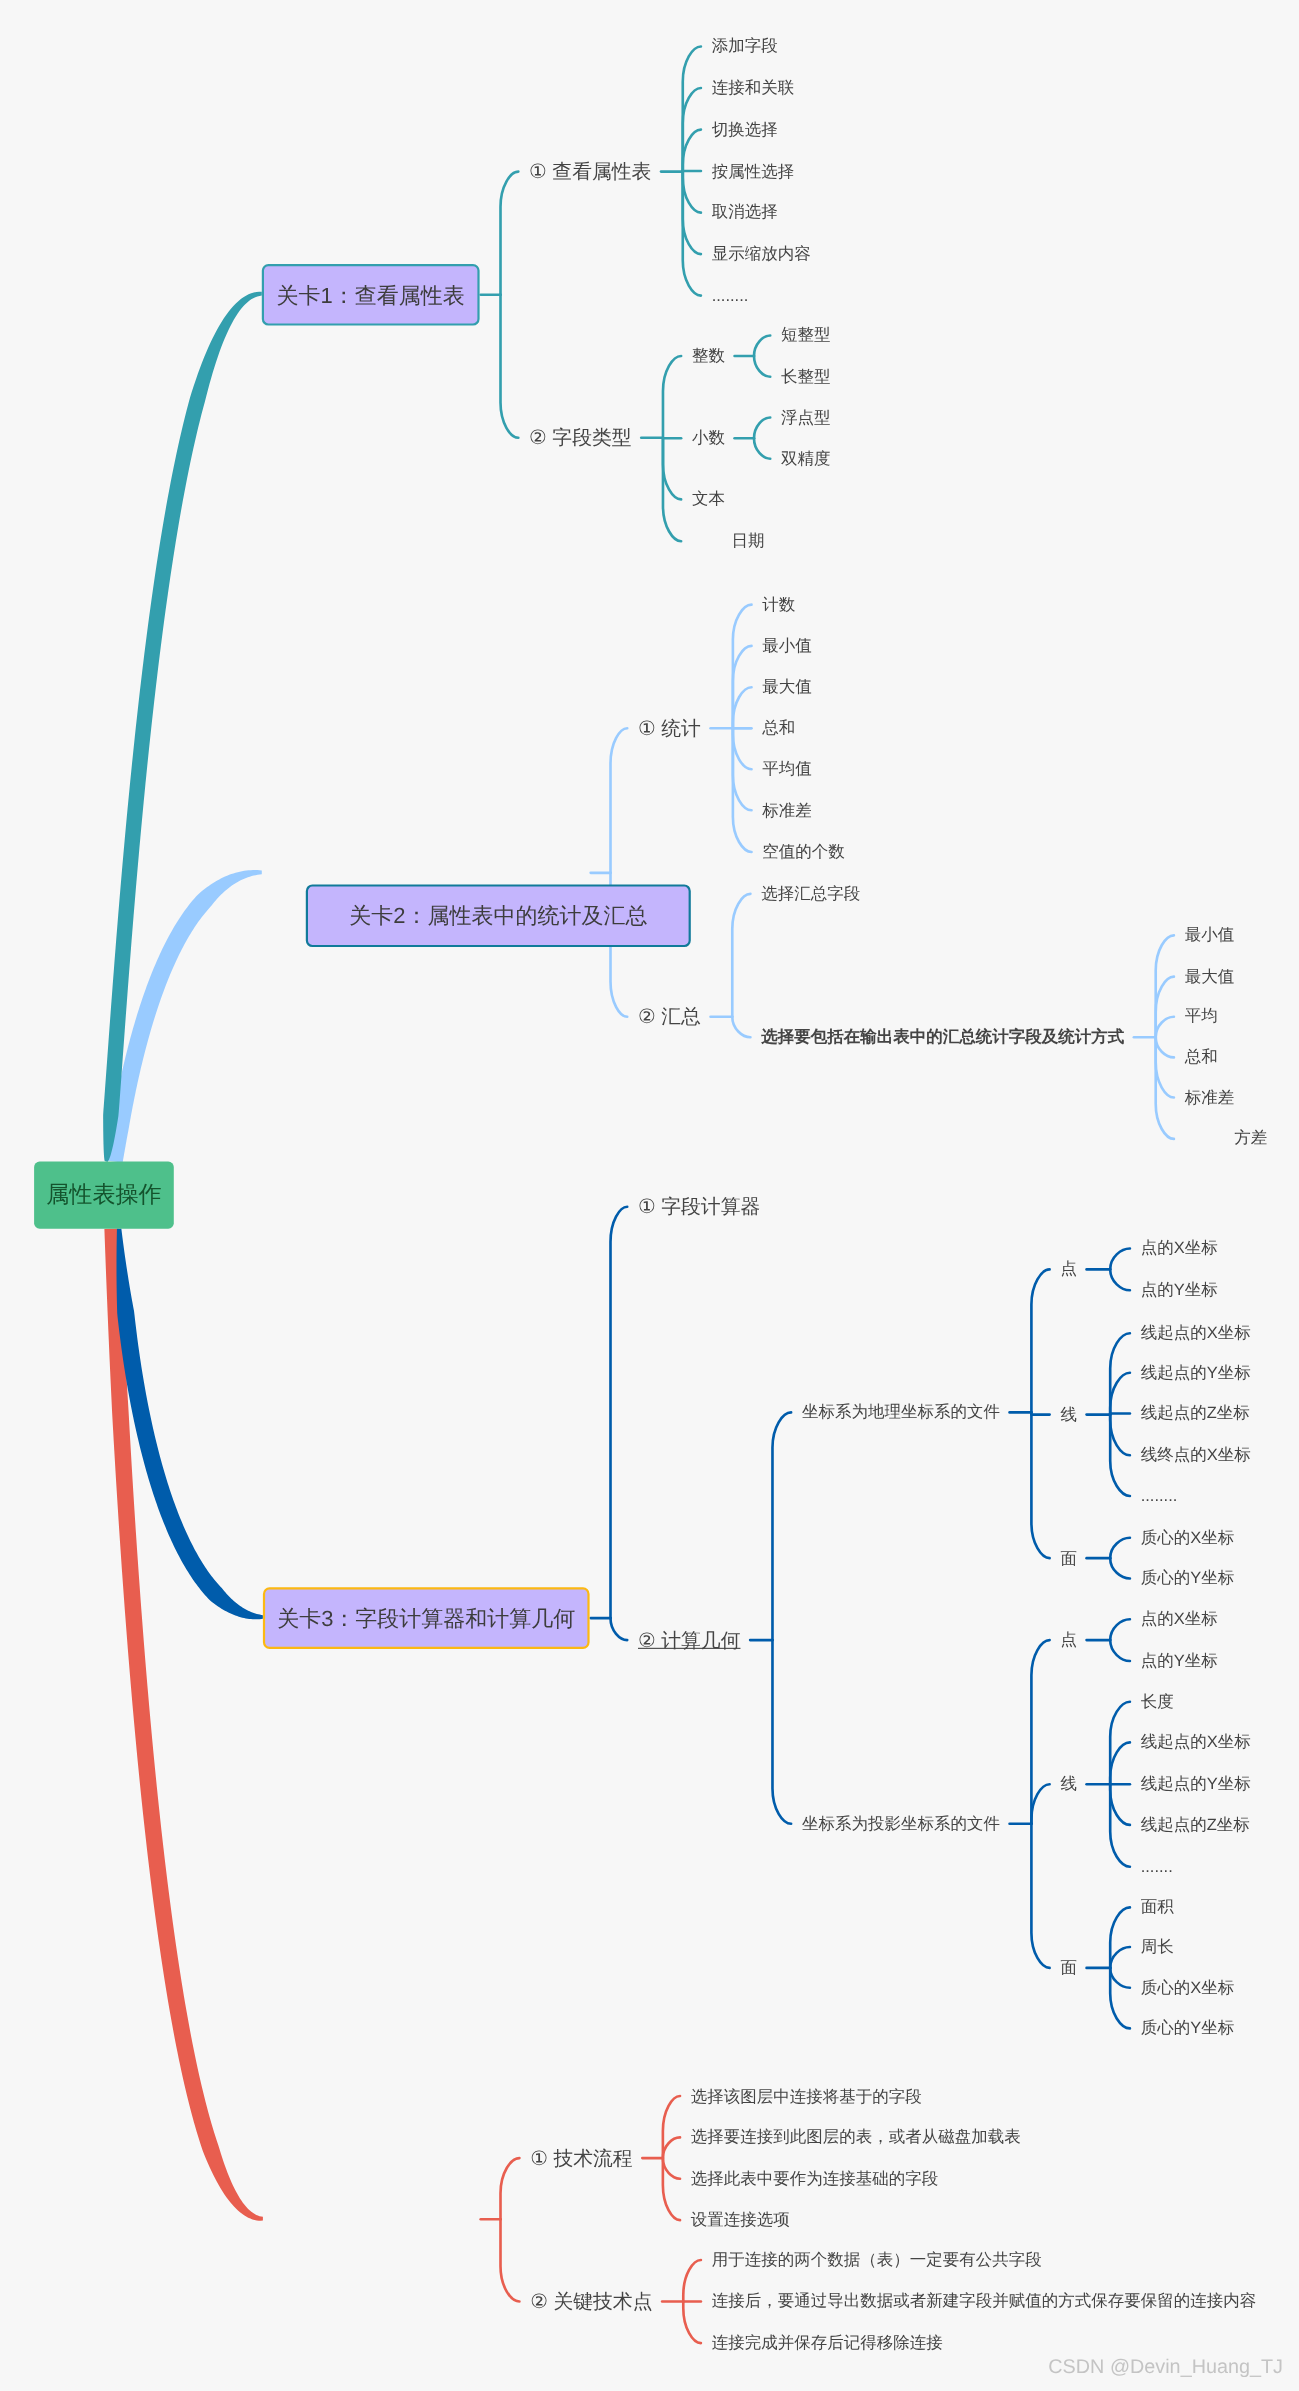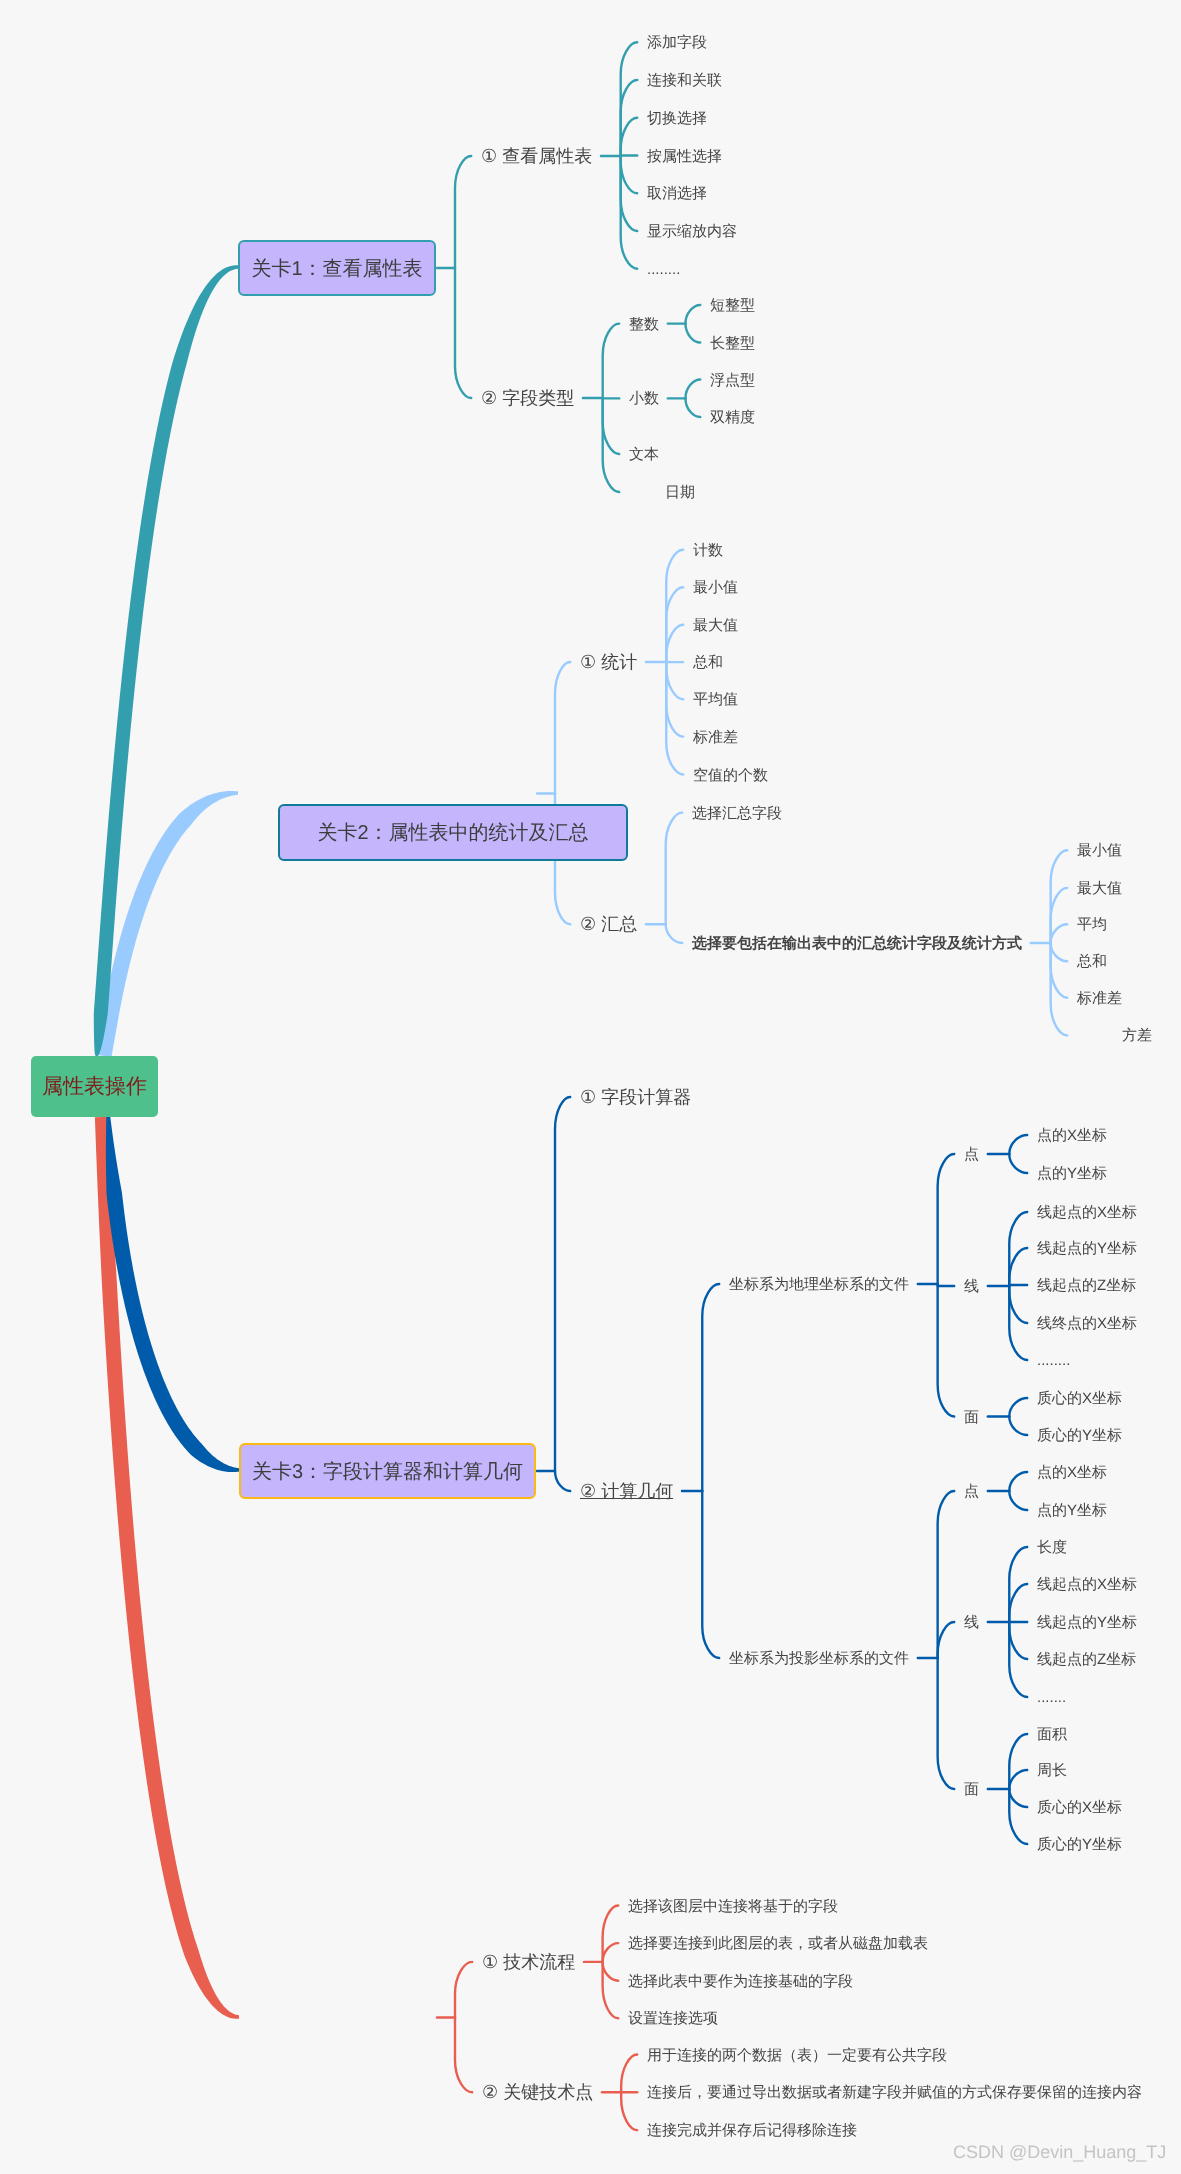--- a/index.html
+++ b/index.html
@@ -120,21 +120,21 @@
       <path d="M 583.940625 1961.9 L 602.611984375 1961.9" fill="none" stroke="#e85e4f" stroke-width="2.4" stroke-linecap="round"></path>
       <path d="M 602.61 1961.90 L 602.61 1937.50 C 602.61 1918.94 611.19 1905.50 618.20 1905.50" fill="none" stroke="#e85e4f" stroke-width="2.4" stroke-linecap="round"></path>
       <path d="M 602.61 1961.90 L 602.61 1961.90 C 602.61 1951.00 611.19 1943.10 618.20 1943.10" fill="none" stroke="#e85e4f" stroke-width="2.4" stroke-linecap="round"></path>
       <path d="M 602.61 1961.90 L 602.61 1961.90 C 602.61 1972.80 611.19 1980.70 618.20 1980.70" fill="none" stroke="#e85e4f" stroke-width="2.4" stroke-linecap="round"></path>
       <path d="M 602.61 1961.90 L 602.61 1986.30 C 602.61 2004.86 611.19 2018.30 618.20 2018.30" fill="none" stroke="#e85e4f" stroke-width="2.4" stroke-linecap="round"></path>
       <path d="M 601.940625 2092.3 L 621.156984375 2092.3" fill="none" stroke="#e85e4f" stroke-width="2.4" stroke-linecap="round"></path>
       <path d="M 621.16 2092.30 L 621.16 2086.50 C 621.16 2067.94 629.98 2054.50 637.20 2054.50" fill="none" stroke="#e85e4f" stroke-width="2.4" stroke-linecap="round"></path>
       <path d="M 621.156984375 2092.3 L 637.2 2092.3" fill="none" stroke="#e85e4f" stroke-width="2.4" stroke-linecap="round"></path>
       <path d="M 621.16 2092.30 L 621.16 2098.10 C 621.16 2116.66 629.98 2130.10 637.20 2130.10" fill="none" stroke="#e85e4f" stroke-width="2.4" stroke-linecap="round"></path>
     </svg>
-  <div id="rootbox" style="left: 31px; top: 1056px; width: 127px; height: 61px; background: rgb(78, 192, 139); color: #7f1d1d;">
+  <div id="rootbox" style="left: 31px; top: 1056px; width: 127px; height: 61px; background: rgb(78, 192, 139); color: #14532d;">
     <span>属性表操作</span>
   </div>
   <div id="watermark" style="left: 953px; top: 2152px; color: rgb(196, 196, 196);">CSDN @Devin_Huang_TJ</div>
 <div class="branchbox" style="left: 238px; top: 240px; width: 198px; height: 56px; border-color: rgb(51, 159, 174);">
       <span>关卡1：查看属性表</span>
     </div>
     <div class="node n-l1" style="left: 481px; top: 156px;">① 查看属性表</div>
     <div class="node n-l2" style="left: 647px; top: 42.3px;">添加字段</div>
     <div class="node n-l2" style="left: 647px; top: 80px;">连接和关联</div>
     <div class="node n-l2" style="left: 647px; top: 117.8px;">切换选择</div>

